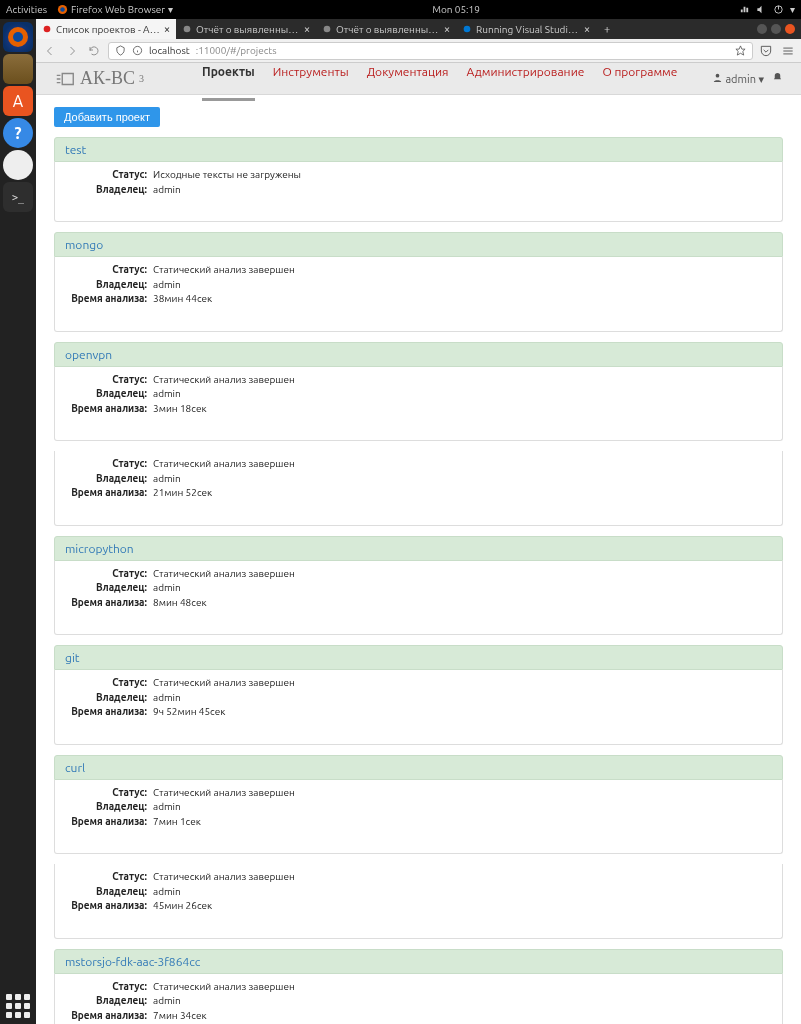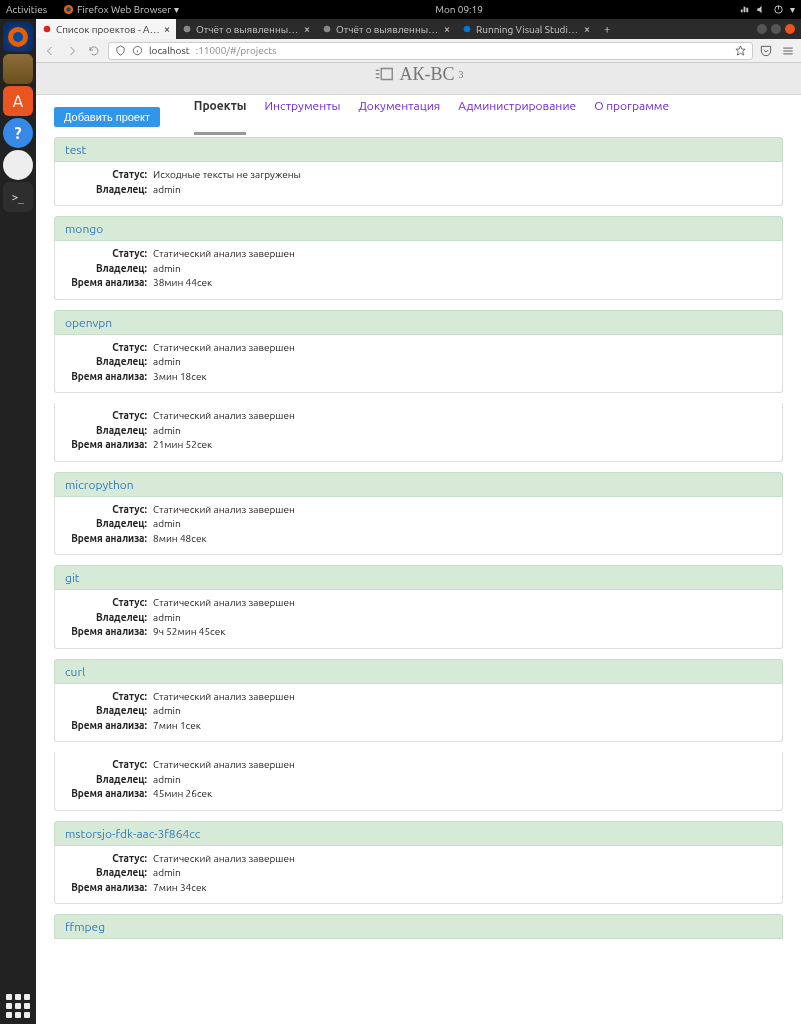--- a/index.html
+++ b/index.html
@@ -1,20 +1,20 @@
 <!DOCTYPE html>
 <html><head>
 <meta charset="utf-8">
 <style>
 * { margin: 0; padding: 0; box-sizing: border-box; }
 body { font-family: "Ubuntu", "Helvetica Neue", Arial, sans-serif; font-size: 11px; background: #fff; width: 801px; height: 1024px; overflow: hidden; }
 
 
 .gnome-bar { background: #000; color: #ccc; height: 19px; display: flex; align-items: center; padding: 0 6px; font-size: 10px; }
-.gnome-left { display: flex; gap: 16px; }
+.gnome-left { display: flex; gap: 10px; }
 .gnome-center { flex: 1; text-align: center; }
 .gnome-right { display: flex; gap: 6px; align-items: center; }
 .firefox-badge { display:inline-flex; align-items:flex-end; gap:3px;}
 .firefox-badge svg { width: 11px; height: 11px; }
 .gnome-right svg { width: 11px; height: 11px; fill: #ccc; }
 
 
 .dock { position: absolute; left: 0; top: 19px; bottom: 0; width: 36px; background: #222; display: flex; flex-direction: column; align-items: center; padding-top: 3px; gap: 2px; }
 .dock-icon { width: 30px; height: 30px; border-radius: 6px; display:flex; align-items:center; justify-content:center; }
 .dock-ff { background: radial-gradient(circle at 50% 55%, #1e3a8a 20%, #093069 70%); }
@@ -44,56 +44,56 @@
 .fx-url { flex:1; height:18px; border:1px solid #ccc; border-radius:3px; background:#fff; display:flex; align-items:center; padding: 0 6px; font-size:10px; gap:6px;}
 .fx-url svg { width:11px; height:11px; stroke:#555; fill:none; stroke-width:1.8;}
 .fx-url-text { color:#333;}
 .fx-url-suffix { color:#888;}
 .fx-url-star { margin-left:auto; }
 .fx-right-icons { display:flex; gap:8px; align-items:center;}
 .fx-right-icons svg { width:14px; height:14px; stroke:#555; fill:none; stroke-width:1.6;}
 
 
 .page { flex:1; background:#fff; overflow:auto; display:flex; flex-direction:column;}
-.nav { height:32px; background:#eaeaea; border-bottom:1px solid #d8d8d8; display:flex; align-items:center; padding: 0 18px; gap:6px;flex-direction:column; }
+.nav { height:32px; background:#eaeaea; border-bottom:1px solid #d8d8d8; display:flex; align-items:center; padding: 0 18px; gap:32px; }
 .logo { font-family: Georgia, serif; font-size:18px; color:#777; display:flex; align-items:center; gap:4px; }
 .logo svg { width:22px; height:22px; stroke:#888; fill:none; stroke-width:1.5;}
 .logo sup { font-size:10px;}
 .nav-items { display:flex; gap:18px; margin-left: 26px; }
-.nav-item { font-size:12px; color:#6d28d9; padding: 8px 0; cursor:pointer; }
+.nav-item { font-size:12px; color:#b91c1c; padding: 8px 0; cursor:pointer; }
 .nav-item.active { color:#333; font-weight:bold; border-bottom: 3px solid #999; padding-bottom:20px;}
 .nav-right { margin-left:auto; display:flex; gap:8px; align-items:center; font-size:11px; color:#555;}
 .nav-right svg { width:11px; height:11px; fill:#555;}
 
 .content { padding: 12px 18px; flex:1;}
 .add-btn { background:#2f96ea; color:#fff; border:none; padding: 4px 10px; font-size:11px; border-radius:2px; cursor:pointer;}
 
 .project { border-radius:3px; margin-top:10px; }
 .proj-head { background:#d7ead7; padding: 5px 10px; border:1px solid #c8ddc8; border-radius:3px 3px 0 0;}
 .proj-head a { color:#337ab7; font-size:12px; text-decoration:none; }
-.proj-body { border:1px solid #ddd; border-top:none; padding: 6px 10px 8px; border-radius:0 0 3px 3px;}
+.proj-body { border:1px solid #ddd; border-top:none; padding: 6px 10px 24px; border-radius:0 0 3px 3px;}
 .proj-row { display:flex; font-size:10px; line-height:1.45; }
 .proj-label { width: 88px; text-align:right; font-weight:bold; color:#222; padding-right:6px;}
 .proj-val { color:#222;}
 </style>
 </head>
 <body>
 
 <div class="gnome-bar">
   <div class="gnome-left">
     <span>Activities</span>
     <span class="firefox-badge">
       <svg viewBox="0 0 24 24">
           <circle cx="12" cy="12" r="10" fill="#e66000"></circle>
           <circle cx="12" cy="12" r="5" fill="#0a4a9e"></circle>
         </svg>
       <span>Firefox Web Browser</span> ▾
     </span>
   </div>
-  <div class="gnome-center">Mon 09:19</div>
+  <div class="gnome-center">Mon 05:19</div>
   <div class="gnome-right">
     <svg viewBox="0 0 24 24">
         <path d="M4 18h4v-6H4zm6 0h4V6h-4zm6 0h4v-10h-4z" fill="#ccc"></path>
       </svg>
     <svg viewBox="0 0 24 24">
         <path d="M3 9v6h4l5 5V4L7 9H3z" fill="#ccc"></path>
       </svg>
     <svg viewBox="0 0 24 24">
         <circle cx="12" cy="12" r="8" fill="none" stroke="#ccc" stroke-width="2"></circle>
         <line x1="12" y1="4" x2="12" y2="12" stroke="#ccc" stroke-width="2"></line>

